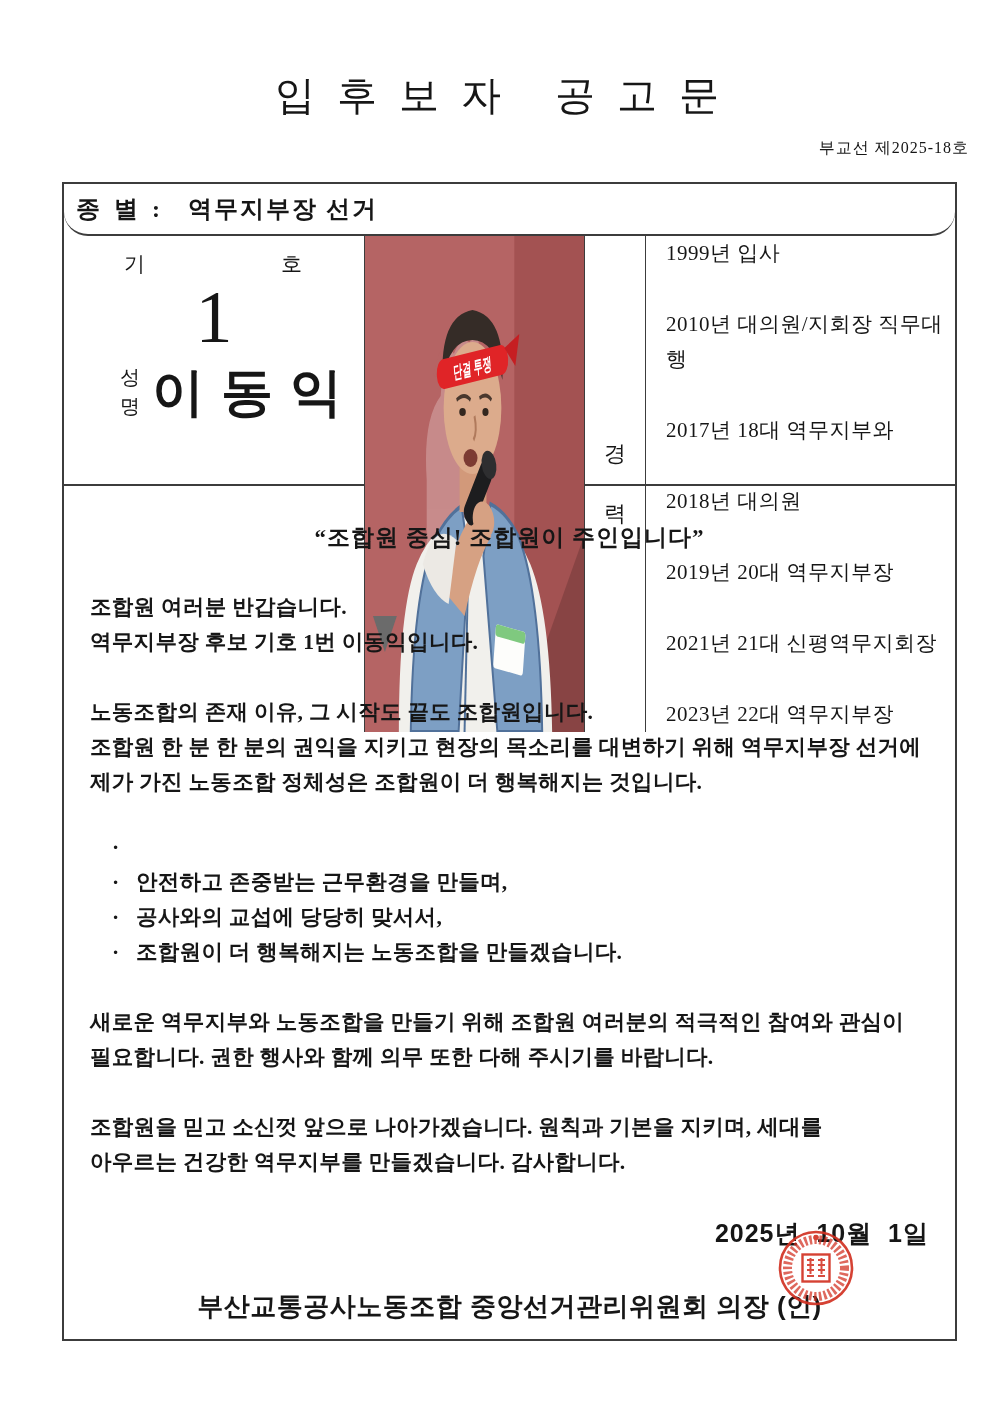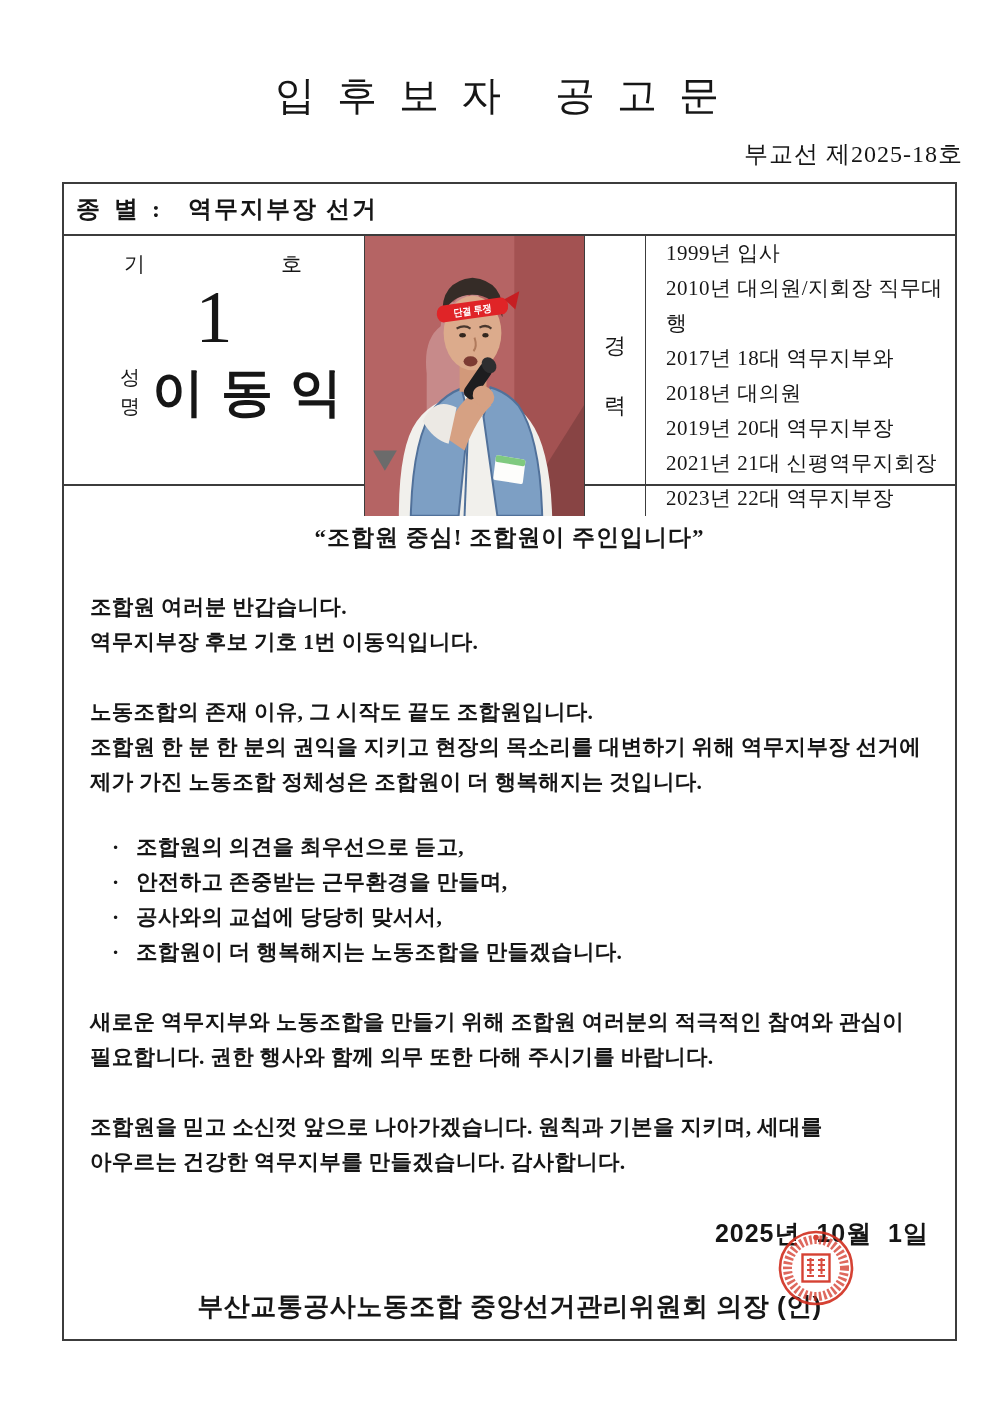--- a/index.html
+++ b/index.html
@@ -12,36 +12,37 @@
     color:#161616;
     overflow:hidden;
   }
   .page-title{
     position:absolute;top:68px;left:0;width:1000px;
     text-align:center;
     font-size:40px;font-weight:400;letter-spacing:6px;
     white-space:pre;
   }
   .doc-number{
-    position:absolute;top:138px;right:37px;
-    font-size:24px;letter-spacing:1px;
+    position:absolute;top:138px;right:31px;
+    font-size:16px;letter-spacing:1px;
   }
   
   .doc-table{
     position:absolute;left:62px;top:182px;
     width:891px;
     border:2px solid #3c3c3c;
     box-sizing:content-box;
     background:#fff;
   }
   .category-row{
     height:50px;display:flex;align-items:center;
     border-bottom:2px solid #3c3c3c;
     font-size:24px;font-weight:700;
     padding-left:12px;
+    border-radius:24px;
   }
   .category-label{white-space:pre;letter-spacing:4px;}
   .category-value{margin-left:14px;letter-spacing:2px;}
   .candidate-row{
     display:grid;
     grid-template-columns:300px 221px 61px 1fr;
     height:248px;
     border-bottom:2px solid #3c3c3c;
   }
   .cell-number-name{position:relative;}
@@ -69,20 +70,21 @@
   }
   .cell-photo svg{display:block;width:100%;height:100%;}
   .cell-career-label{
     border-right:1px solid #3c3c3c;
     display:flex;flex-direction:column;justify-content:center;align-items:center;
     gap:30px;font-size:22px;
   }
   .cell-career{
     display:flex;flex-direction:column;justify-content:center;
     padding-left:20px;
+    gap:36px;
   }
   .career-line{font-size:21px;line-height:35px;letter-spacing:0.5px;}
   
   .body-cell{
     height:853px;box-sizing:border-box;
     padding:22px 26px 0 26px;
     font-size:21.5px;font-weight:700;line-height:35px;
     letter-spacing:0.3px;
   }
   .slogan{text-align:center;font-size:23px;margin-top:12px;letter-spacing:1px;}
@@ -216,21 +218,20 @@
 
       <div class="para">
           <div>노동조합의 존재 이유, 그 시작도 끝도 조합원입니다.</div>
           <div>조합원 한 분 한 분의 권익을 지키고 현장의 목소리를 대변하기 위해 역무지부장 선거에</div>
           <div>제가 가진 노동조합 정체성은 조합원이 더 행복해지는 것입니다.</div>
         </div>
 
       <div class="bullet-list">
           <div class="bullet-line">
           <span class="bullet-marker">·</span>
-          <span>조합원의 의견을 최우선으로 듣고,</span>
         </div>
           <div class="bullet-line">
           <span class="bullet-marker">·</span>
           <span>안전하고 존중받는 근무환경을 만들며,</span>
         </div>
           <div class="bullet-line">
           <span class="bullet-marker">·</span>
           <span>공사와의 교섭에 당당히 맞서서,</span>
         </div>
           <div class="bullet-line">

